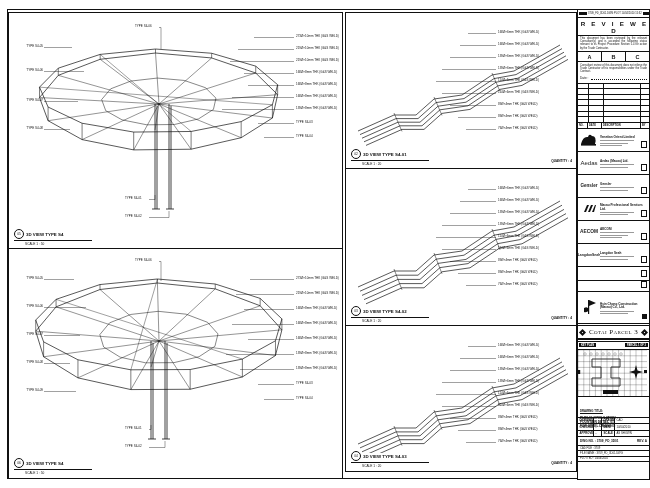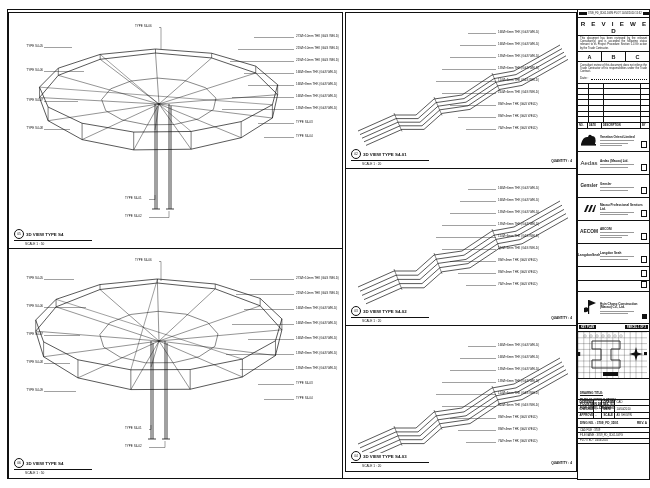--- a/index.html
+++ b/index.html
@@ -540,20 +540,25 @@
           </svg>
       </span>
       <span class="stk-body">
         <div class="stk-name">Hsin Chong Construction (Macau) Co., Ltd.</div>
         <div class="addr a1"></div>
           <div class="addr a2"></div>
       </span>
       <span class="blk"></span>
     </div>
 
+    <div class="banner">
+      <span class="orn"></span>
+      <span class="banner-text">Cotai Parcel 3</span>
+      <span class="orn"></span>
+    </div>
 
     <div class="kp-head">
       <span class="kp-chip">KEY PLAN</span>
       <span class="kp-chip">PARCEL 1 OF 3</span>
     </div>
     <div class="kp-map">
       <svg id="kp-svg" width="69" height="46">
           <line x1="0" y1="0" x2="0" y2="46" stroke="#111" stroke-width="0.25"></line>
           <line x1="5.8" y1="0" x2="5.8" y2="46" stroke="#111" stroke-width="0.25"></line>
           <line x1="11.6" y1="0" x2="11.6" y2="46" stroke="#111" stroke-width="0.25"></line>

